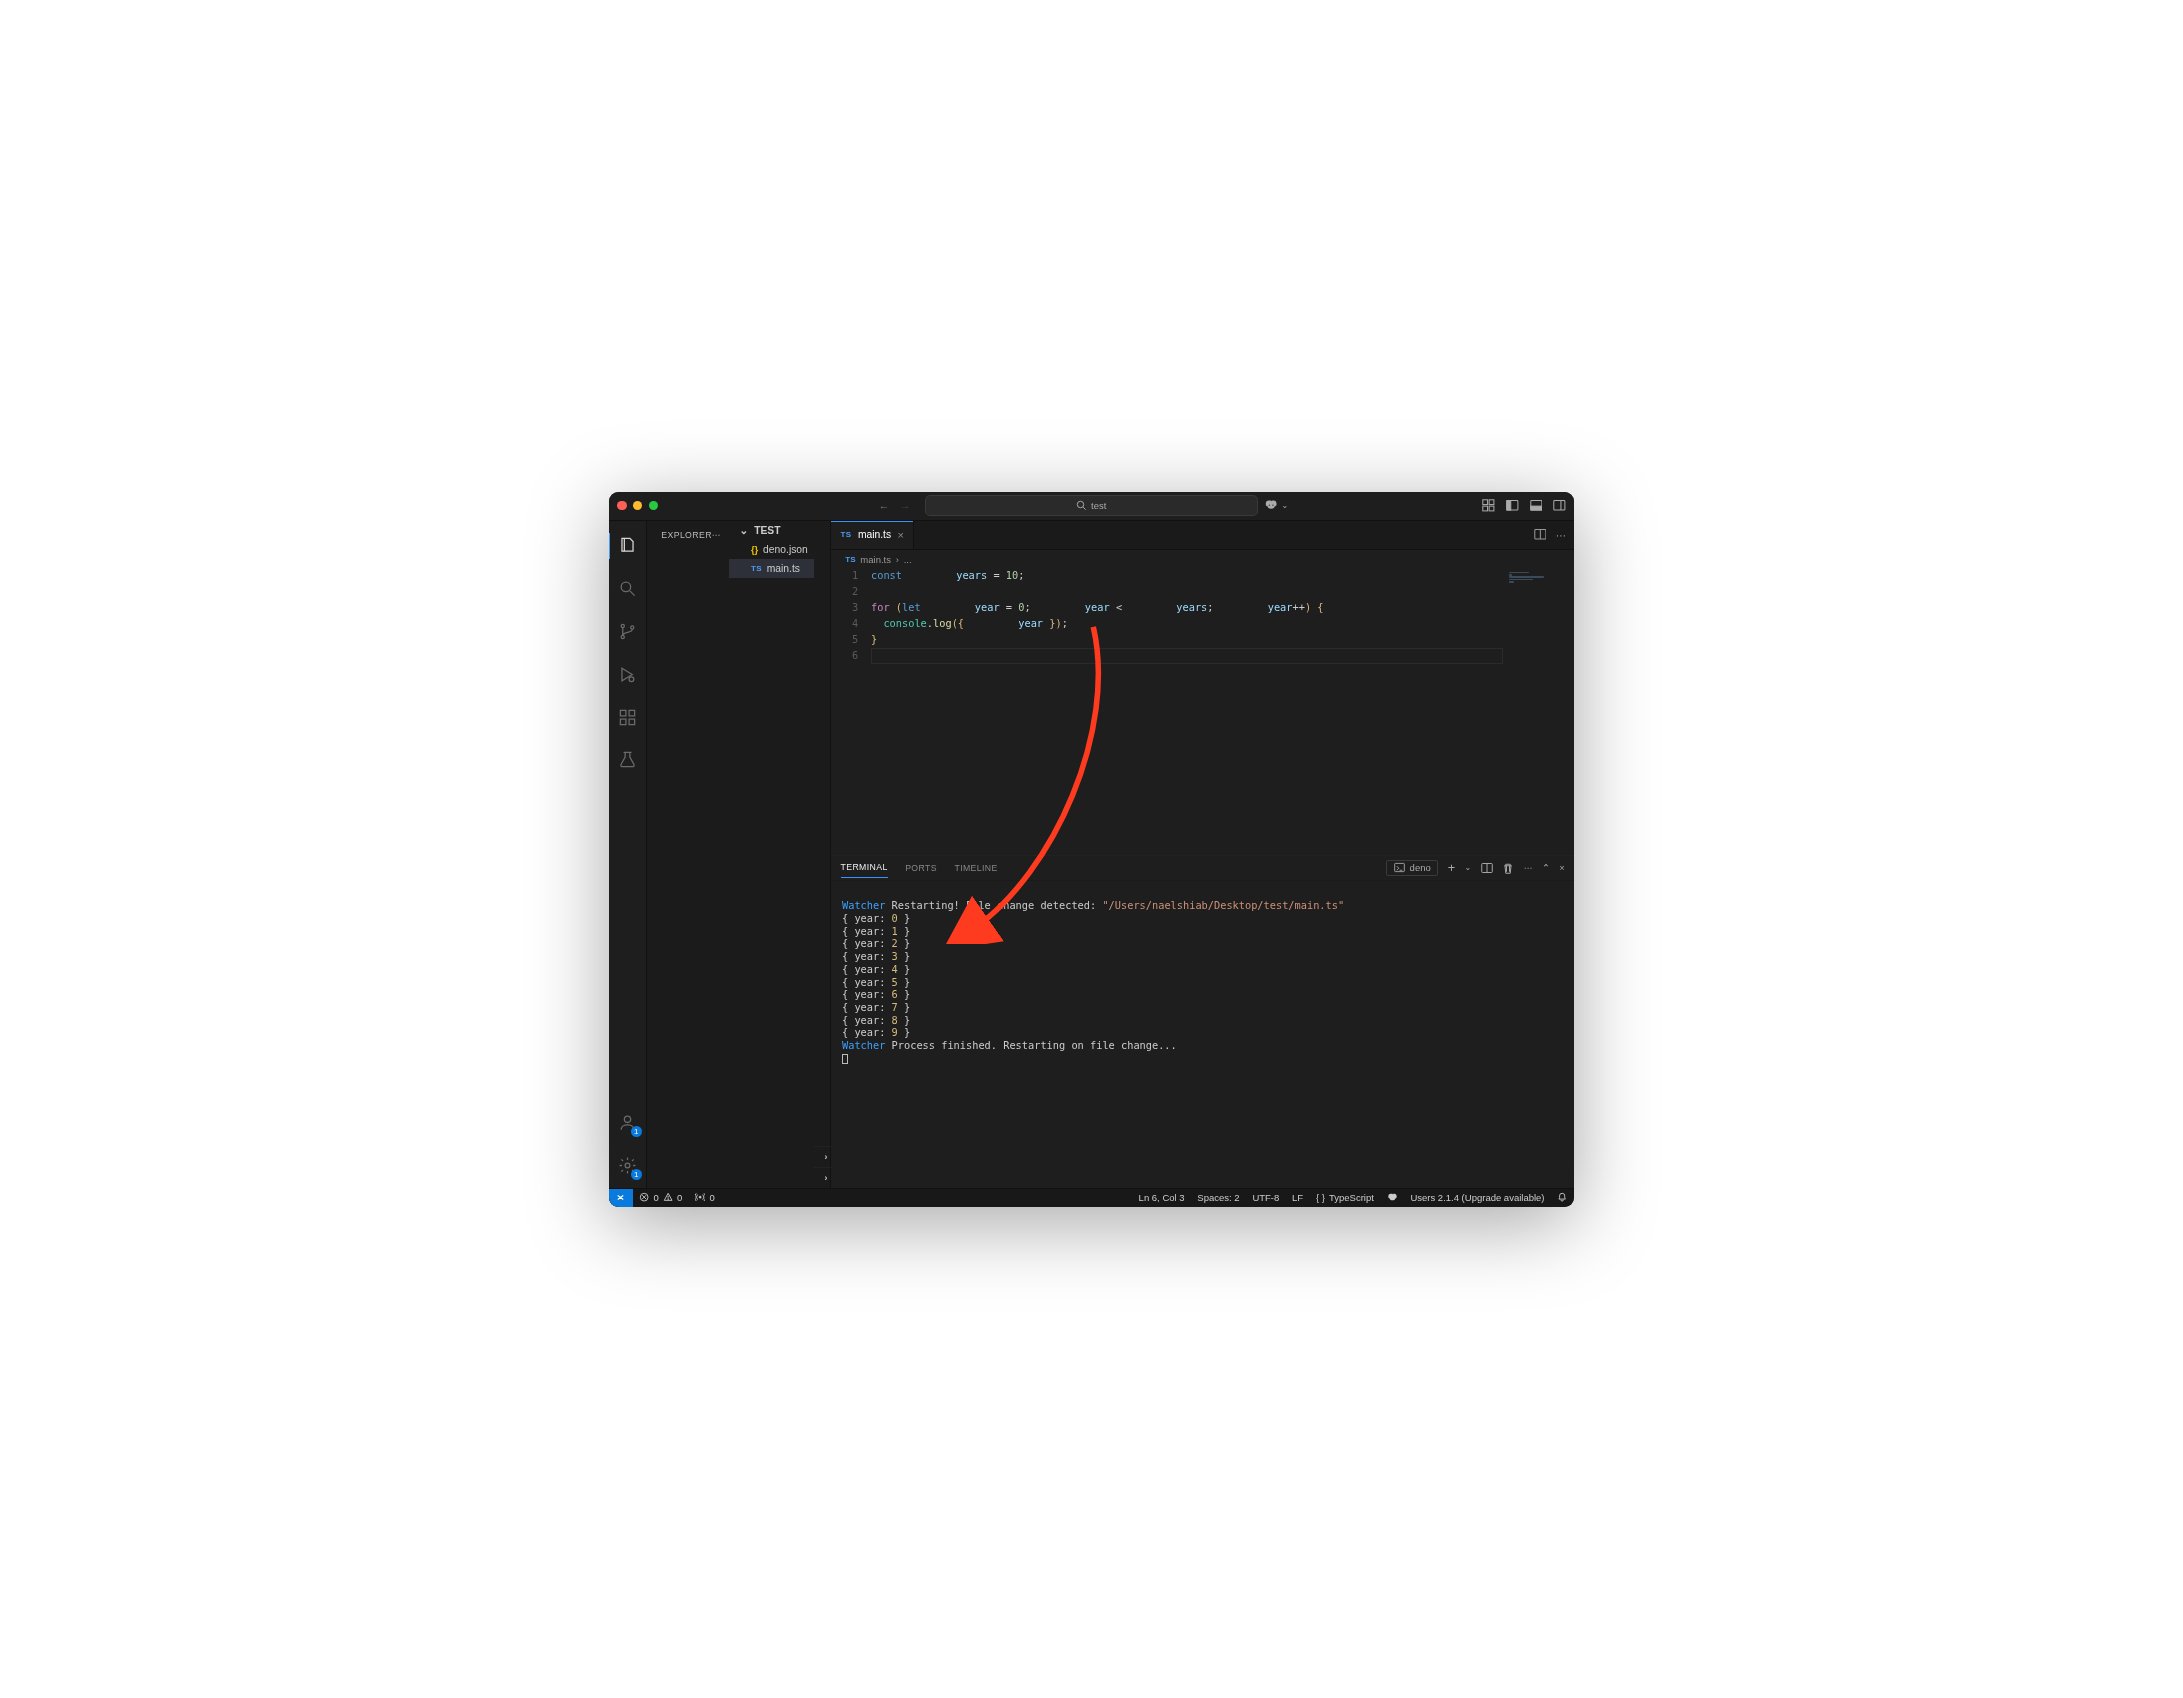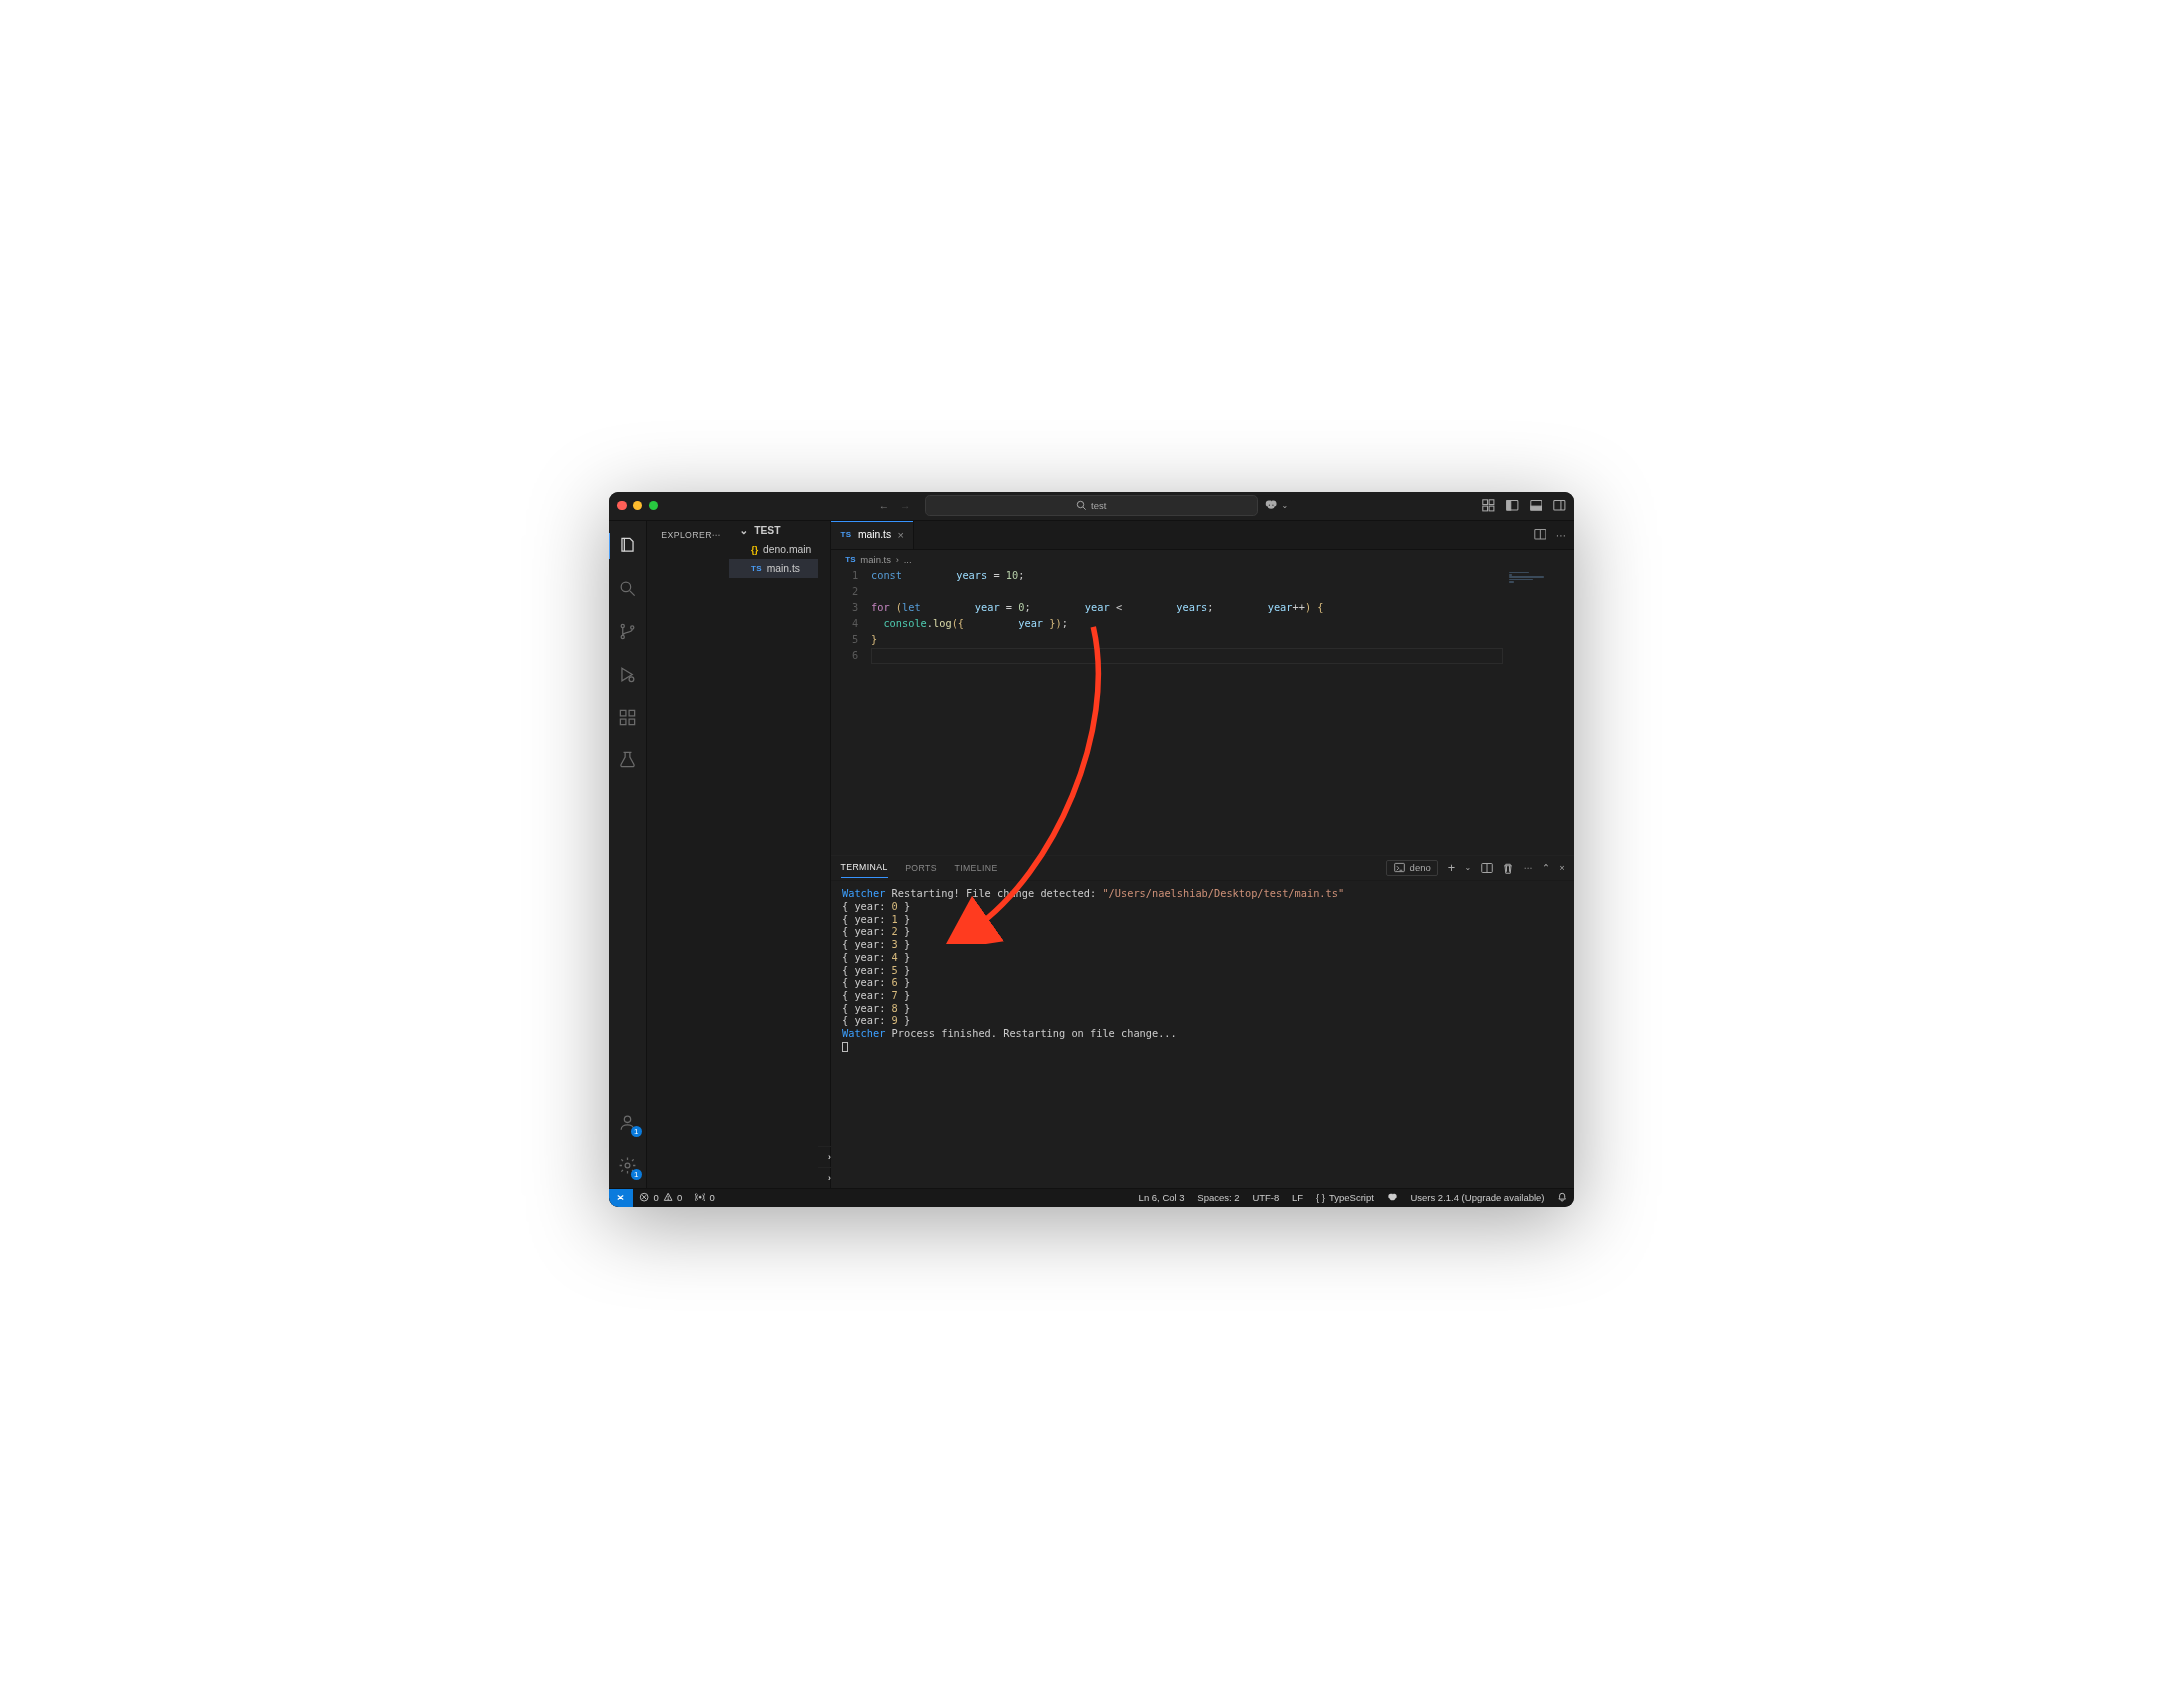--- a/index.html
+++ b/index.html
@@ -178,20 +178,21 @@
   .cursor-line-hl {
     position:absolute; left:40px; right:71px; top:79px; height:16px;
     border:0.8px solid #2b2b2b;
   }
 
   .panel {
     height:333px;
     border-top:0.8px solid #222;
     display:flex; flex-direction:column;
     background:#1e1e1e;
+    gap:12px;
   }
   .panel-tabs {
     height:25.4px; display:flex; align-items:center;
     padding:0 9.5px; gap:17.5px; font-size:8.7px;
     color:#888; border-bottom:0.8px solid #1a1a1a;
   }
   .ptab { padding:4.8px 0; cursor:pointer; letter-spacing:0.4px; }
   .ptab.active { color:#eee; border-bottom:0.8px solid #3794ff; }
   .panel-actions { margin-left:auto; display:flex; gap:9.5px; color:#aaa; align-items:center; }
   .deno-badge {
@@ -355,21 +356,21 @@
         <span>EXPLORER</span>
         <span class="more">⋯</span>
       </div>
       <div class="tree">
         <div class="tree-row folder">
           <span class="chev">⌄</span>
           <span>TEST</span>
         </div>
         <div class="tree-row tree-indent">
           <span class="file-ico-json">{}</span>
-          <span>deno.main</span>
+          <span>deno.json</span>
         </div>
         <div class="tree-row tree-indent selected">
           <span class="file-ico-ts">TS</span>
           <span>main.ts</span>
         </div>
       </div>
       <div class="sidebar-bottom">
         <div class="collapsible">
           <span class="chev">›</span>
           <span>OUTLINE</span>

